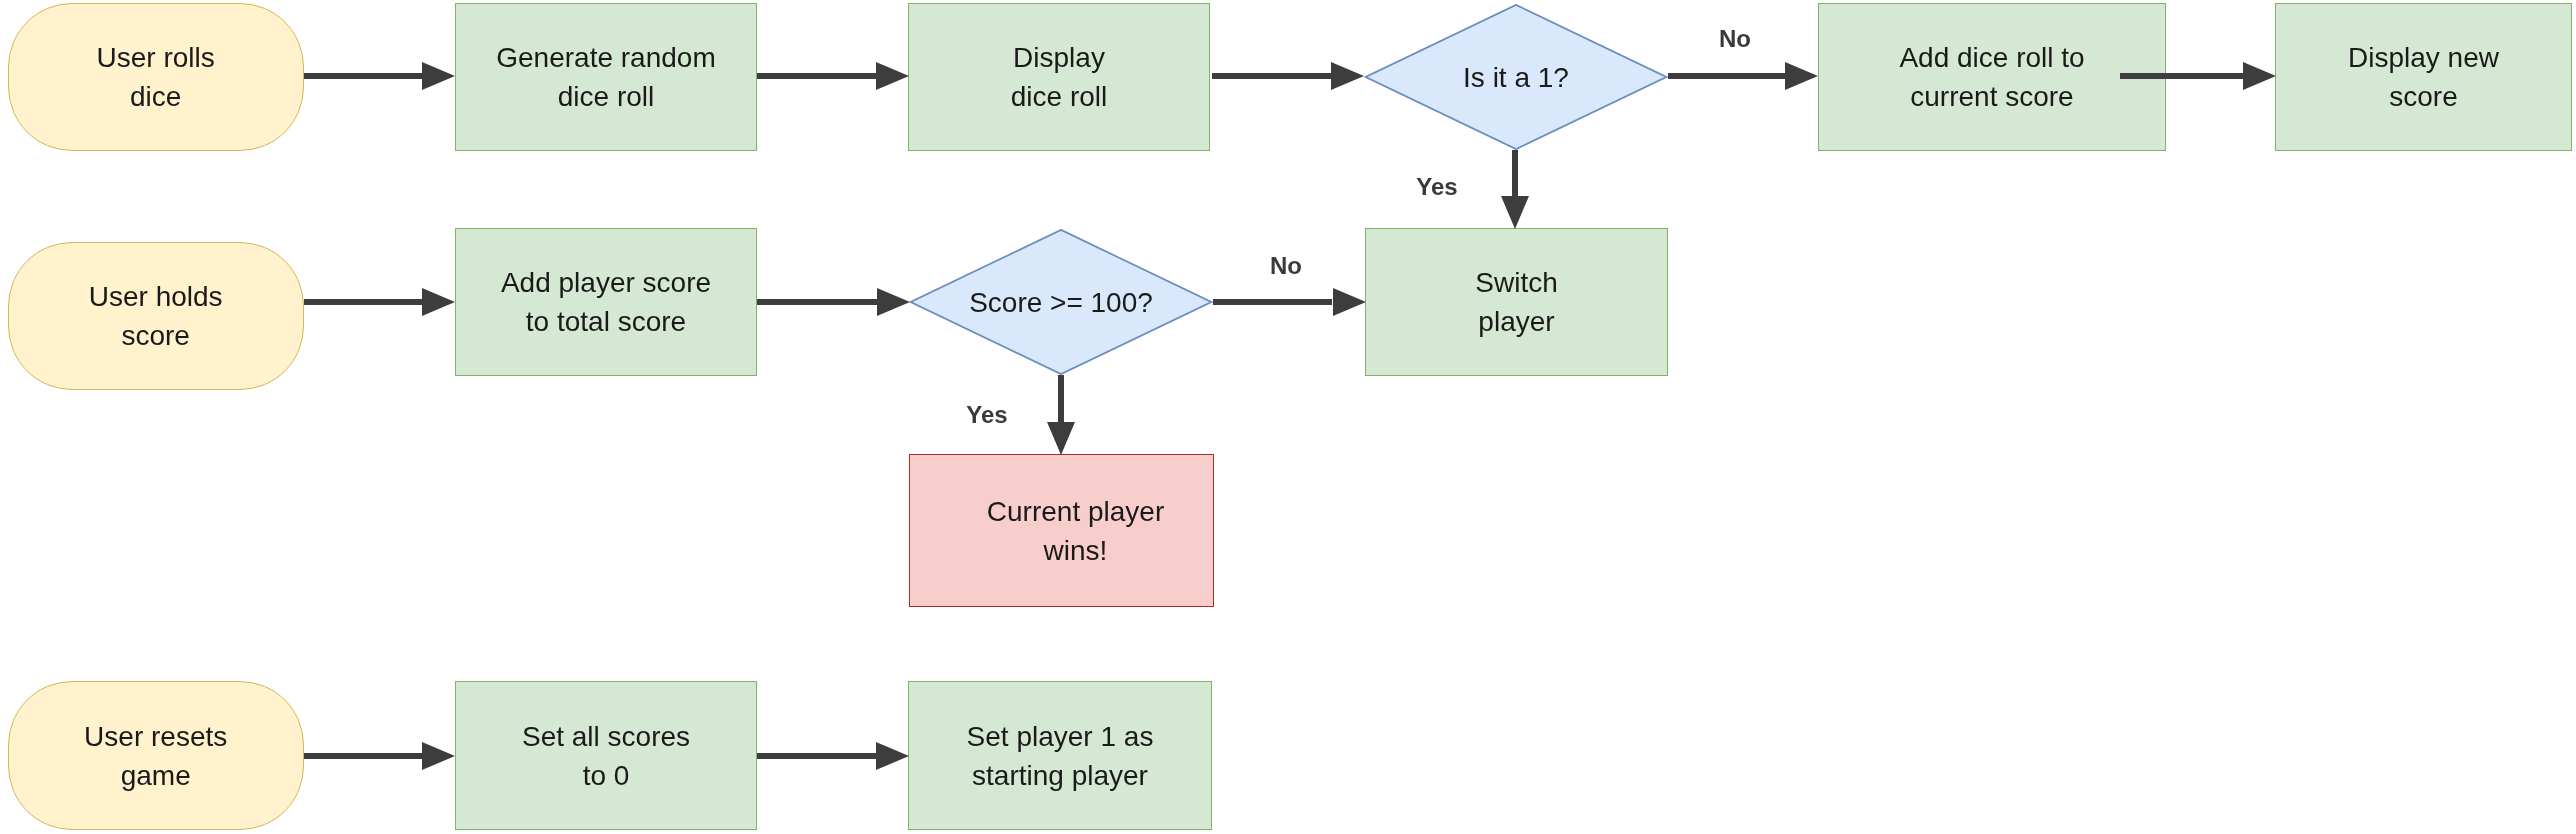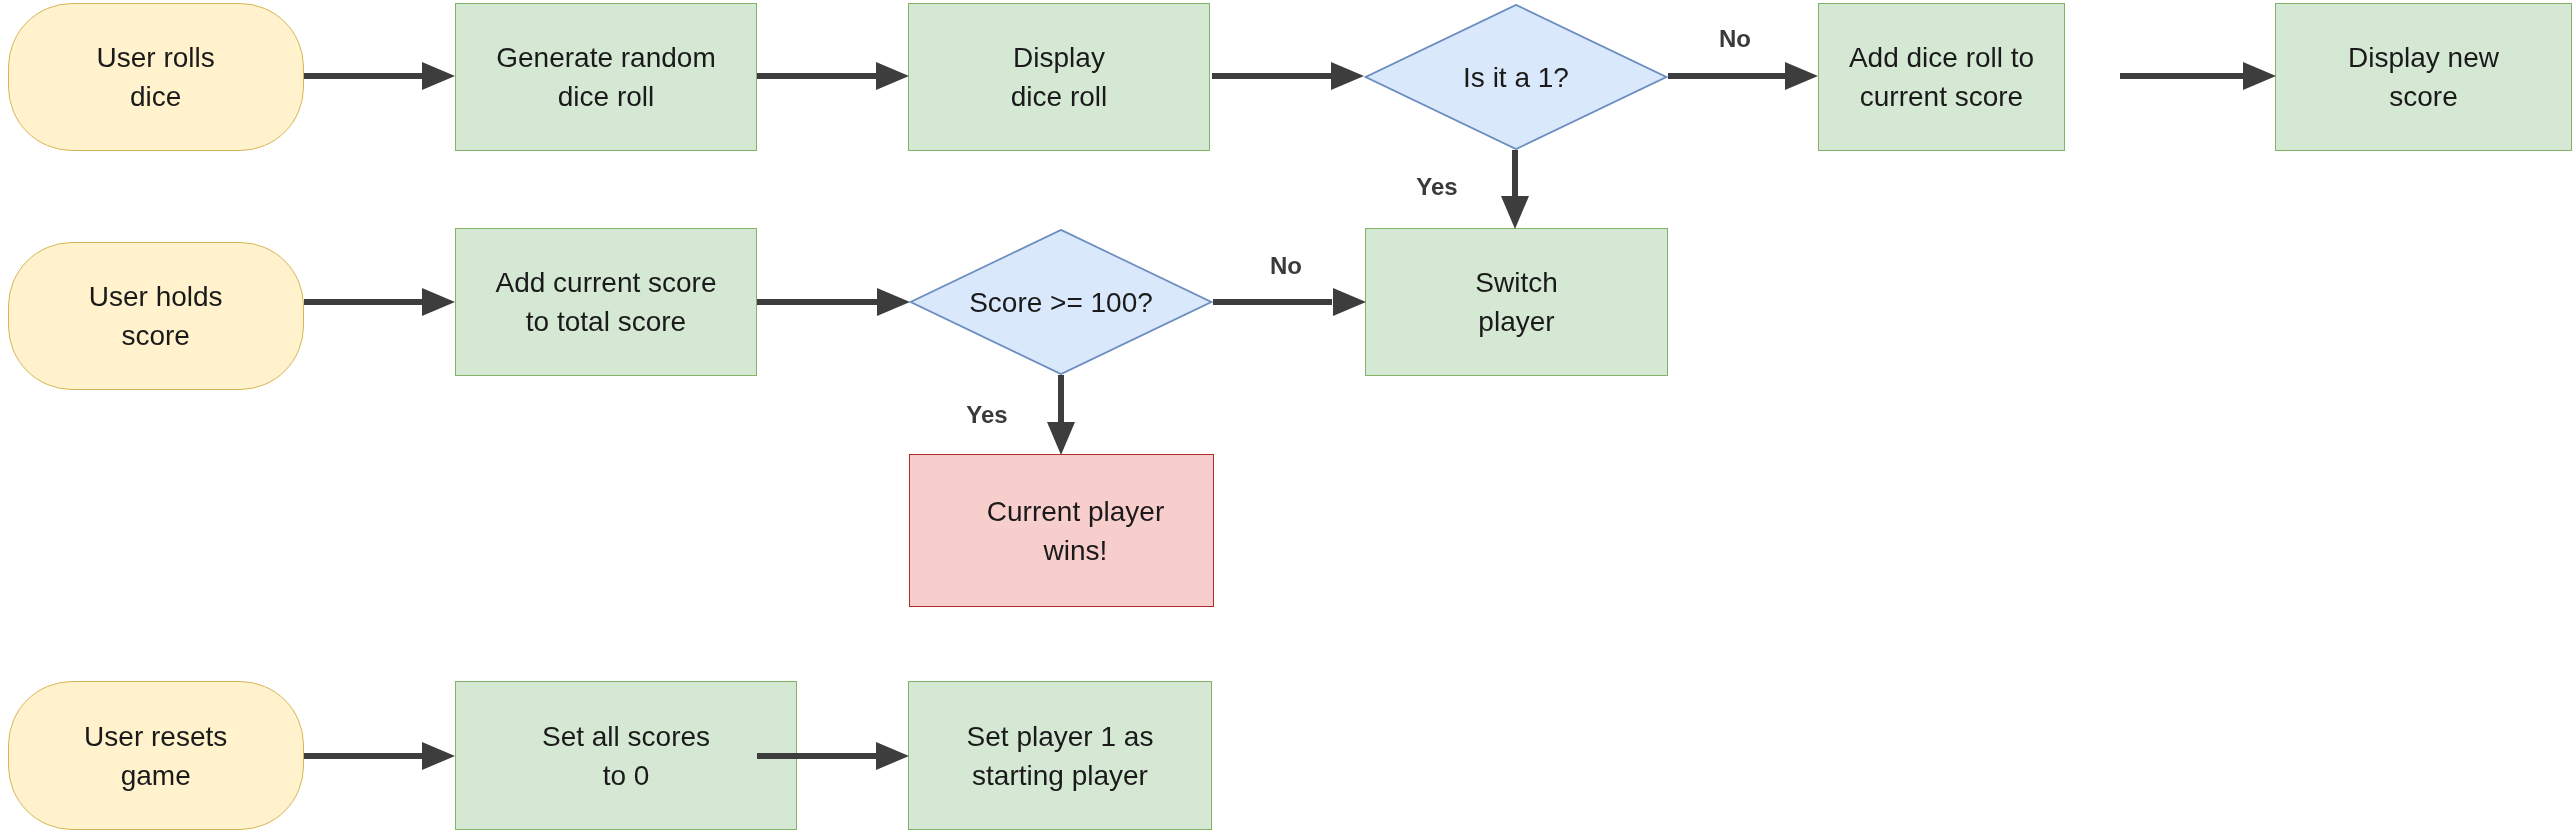--- a/index.html
+++ b/index.html
@@ -79,37 +79,37 @@
 dice roll</span>
   </div>
 
   <div class="node decision" style="left:1364px;top:4.3px;width:304px;height:146px;">
     <svg viewBox="0 0 354 170" preserveAspectRatio="none">
       <polygon points="177,1 352,85 177,169 2,85"></polygon>
     </svg>
     <span class="node-label">Is it a 1?</span>
   </div>
 
-  <div class="node process" style="left:1818px;top:3.4px;width:247px;height:148px;">
+  <div class="node process" style="left:1818px;top:3.4px;width:348px;height:148px;">
     <span class="node-label">Add dice roll to
 current score</span>
   </div>
 
   <div class="node process" style="left:2275px;top:3.4px;width:297px;height:148px;">
     <span class="node-label">Display new
 score</span>
   </div>
 
   <div class="node terminal" style="left:7.7px;top:228px;width:296px;height:148px;margin-top:14px;">
     <span class="node-label">User holds
 score</span>
   </div>
 
   <div class="node process" style="left:455px;top:228px;width:302px;height:148px;">
-    <span class="node-label">Add current score
+    <span class="node-label">Add player score
 to total score</span>
   </div>
 
   <div class="node decision" style="left:909px;top:229px;width:304px;height:146px;">
     <svg viewBox="0 0 354 170" preserveAspectRatio="none">
       <polygon points="177,1 352,85 177,169 2,85"></polygon>
     </svg>
     <span class="node-label">Score &gt;= 100?</span>
   </div>
 
@@ -121,21 +121,21 @@
   <div class="node endnode" style="left:909px;top:454px;width:305px;height:153px;">
     <span class="node-label">Current player
 wins!</span>
   </div>
 
   <div class="node terminal" style="left:7.7px;top:681px;width:296px;height:149px;">
     <span class="node-label">User resets
 game</span>
   </div>
 
-  <div class="node process" style="left:455px;top:681px;width:342px;height:149px;">
+  <div class="node process" style="left:455px;top:681px;width:302px;height:149px;">
     <span class="node-label">Set all scores
 to 0</span>
   </div>
 
   <div class="node process" style="left:908px;top:681px;width:304px;height:149px;">
     <span class="node-label">Set player 1 as
 starting player</span>
   </div>
 
   <div class="hline" style="left:304px;top:73px;width:120px;"></div>

